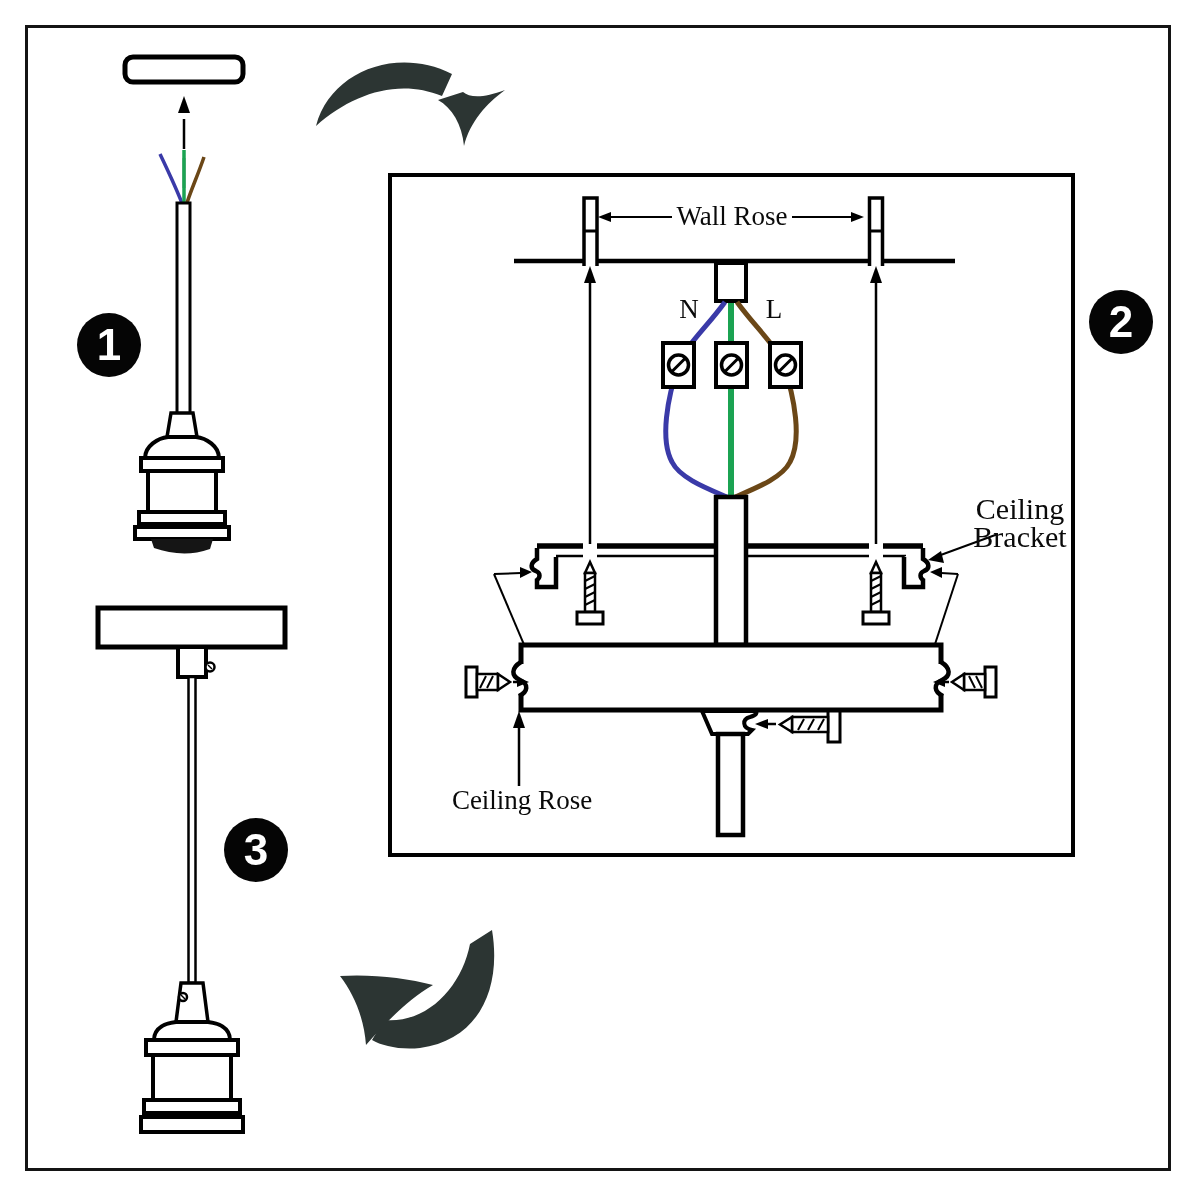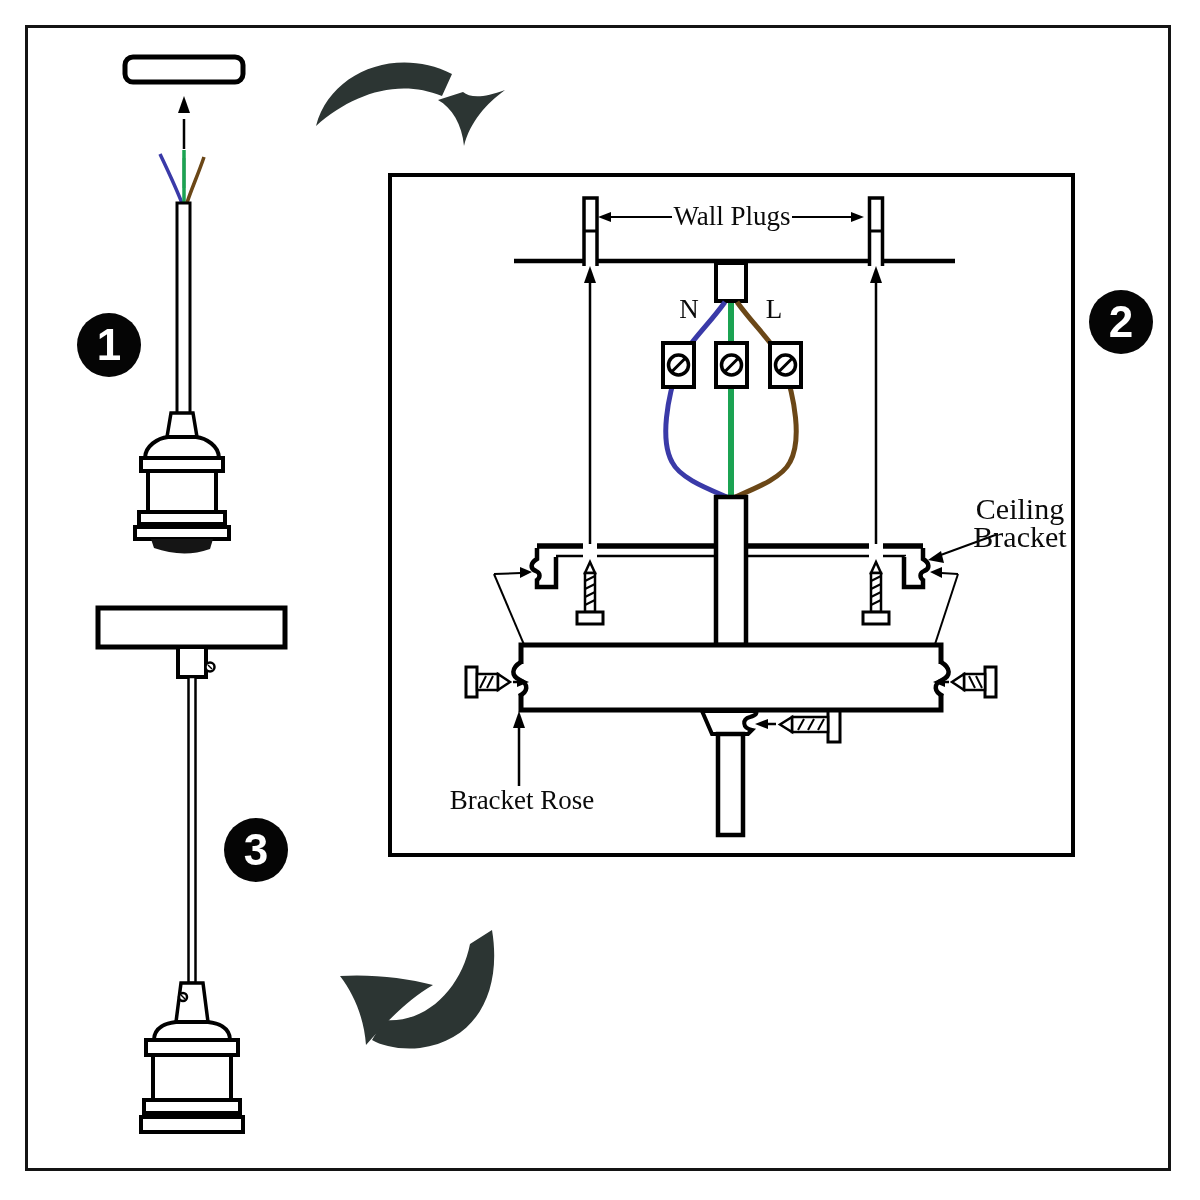--- a/index.html
+++ b/index.html
@@ -228,24 +228,24 @@
         <line x1="181" y1="995" x2="185" y2="999" stroke-width="1.5"></line>
         <path d="M154,1040 C154,1027 167,1023 176,1022 L208,1022 C217,1023 230,1027 230,1040 Z" stroke-width="4" fill="#fff"></path>
         <rect x="146" y="1040" width="92" height="15" stroke-width="4" fill="#fff"></rect>
         <rect x="153" y="1055" width="78" height="45" stroke-width="4" fill="#fff"></rect>
         <rect x="144" y="1100" width="96" height="13" stroke-width="4" fill="#fff"></rect>
         <rect x="141" y="1117" width="102" height="15" stroke-width="4" fill="#fff"></rect>
       </g>
     </g>
   </svg>
 
-  <div class="lbl lbl-wallplugs">Wall Plugs</div>
+  <div class="lbl lbl-wallplugs">Wall Rose</div>
   <div class="lbl lbl-n">N</div>
   <div class="lbl lbl-l">L</div>
   <div class="lbl lbl-bracket">Ceiling
 Bracket</div>
-  <div class="lbl lbl-rose">Bracket Rose</div>
+  <div class="lbl lbl-rose">Ceiling Rose</div>
 
   <div class="badge badge1">1</div>
   <div class="badge badge2">2</div>
   <div class="badge badge3">3</div>
 
 </div>
 
 </body></html>

